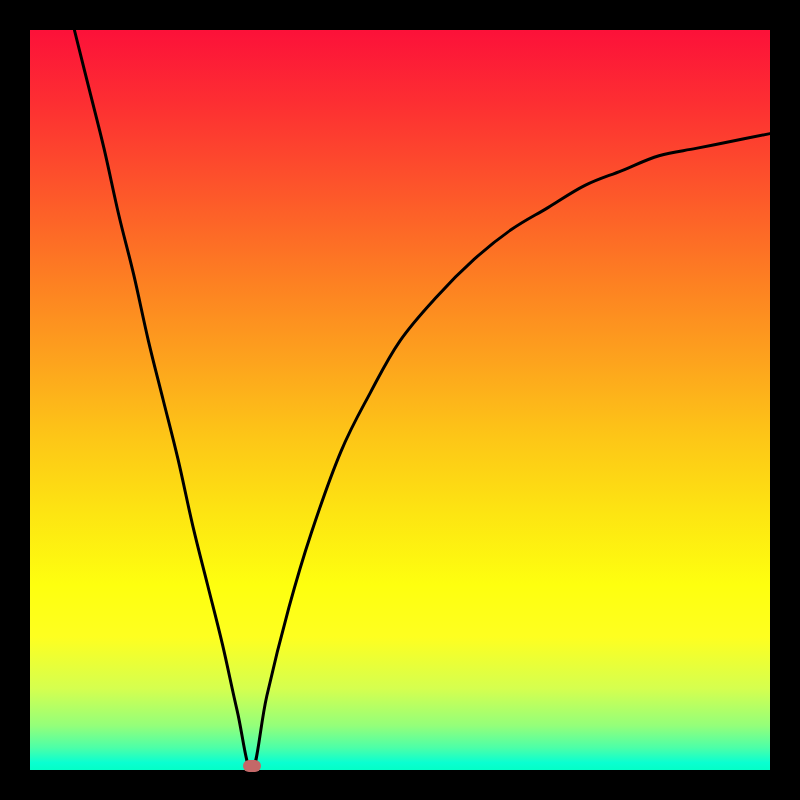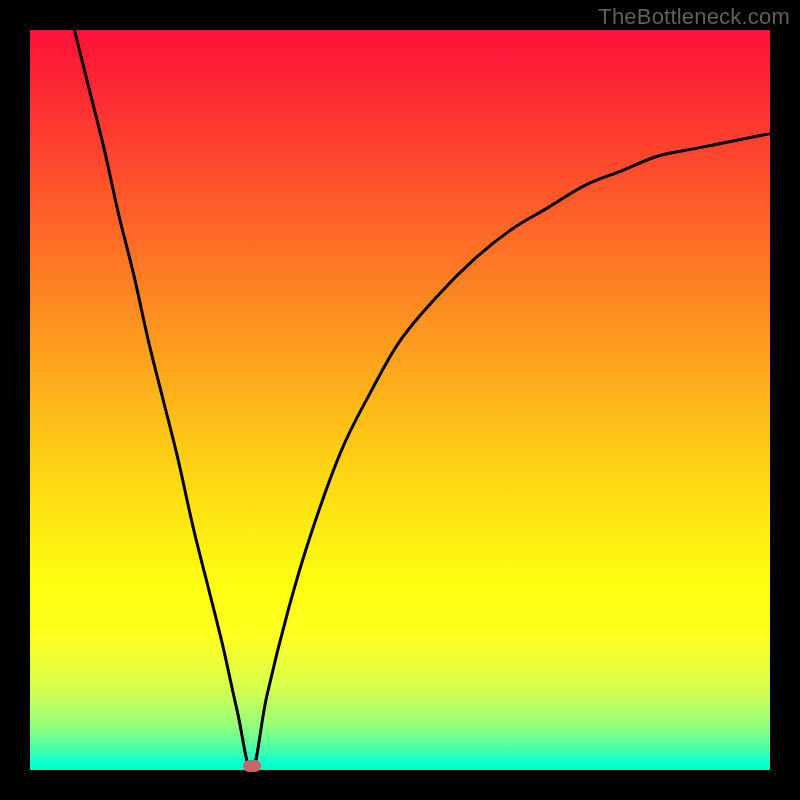--- a/index.html
+++ b/index.html
@@ -66,20 +66,19 @@
     background: #c46868;
     left: 0;
     top: 0;
     transform: translate(-50%, -50%);
   }
 </style>
 </head>
 <body>
 
 <div class="frame">
-  <div class="watermark">TheBottleneck.com</div>
   <div class="plot-area">
     <svg class="curve" viewBox="0 0 740 740" preserveAspectRatio="none">
       <path id="curve-path" d="M 44.40 0.00 C 47.06 10.66, 53.87 37.89, 59.20 59.20 C 64.53 80.51, 68.67 95.76, 74.00 118.40 C 79.33 141.04, 83.47 162.36, 88.80 185.00 C 94.13 207.64, 98.27 221.56, 103.60 244.20 C 108.93 266.84, 113.07 288.16, 118.40 310.80 C 123.73 333.44, 127.87 348.69, 133.20 370.00 C 138.53 391.31, 142.67 406.56, 148.00 429.20 C 153.33 451.84, 157.47 473.16, 162.80 495.80 C 168.13 518.44, 172.27 533.69, 177.60 555.00 C 182.93 576.31, 187.07 591.56, 192.40 614.20 C 197.73 636.84, 201.87 658.16, 207.20 680.80 C 212.53 703.44, 216.67 742.66, 222.00 740.00 C 227.33 737.34, 230.14 695.30, 236.80 666.00 C 243.46 636.70, 251.01 606.50, 259.00 577.20 C 266.99 547.90, 271.88 531.17, 281.20 503.20 C 290.52 475.23, 300.14 447.11, 310.80 421.80 C 321.46 396.49, 329.74 382.58, 340.40 362.60 C 351.06 342.62, 358.01 328.12, 370.00 310.80 C 381.99 293.48, 393.68 281.05, 407.00 266.40 C 420.32 251.75, 430.68 241.39, 444.00 229.40 C 457.32 217.41, 467.68 209.12, 481.00 199.80 C 494.32 190.48, 504.68 185.59, 518.00 177.60 C 531.32 169.61, 541.68 162.06, 555.00 155.40 C 568.32 148.74, 578.68 145.93, 592.00 140.60 C 605.32 135.27, 615.68 129.80, 629.00 125.80 C 642.32 121.80, 652.68 121.06, 666.00 118.40 C 679.32 115.74, 689.68 113.66, 703.00 111.00 C 716.32 108.34, 733.34 104.93, 740.00 103.60" fill="none" stroke="#000" stroke-width="3" stroke-linecap="round" stroke-linejoin="round"></path>
     </svg>
     <div class="dot" id="min-dot" style="left: 222px; top: 736px;"></div>
   </div>
 </div>
 
 </body></html>

